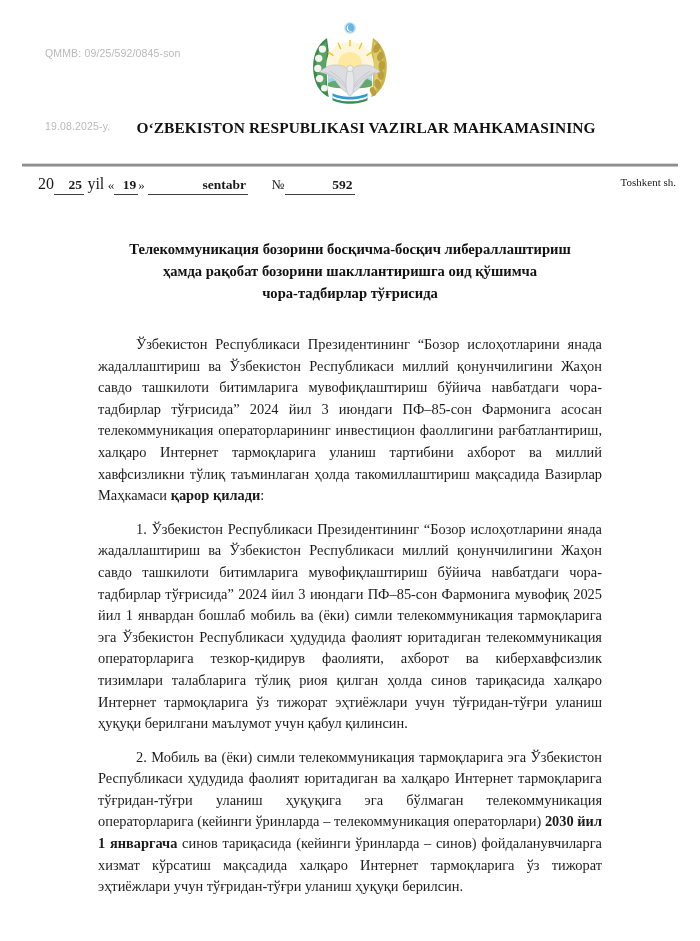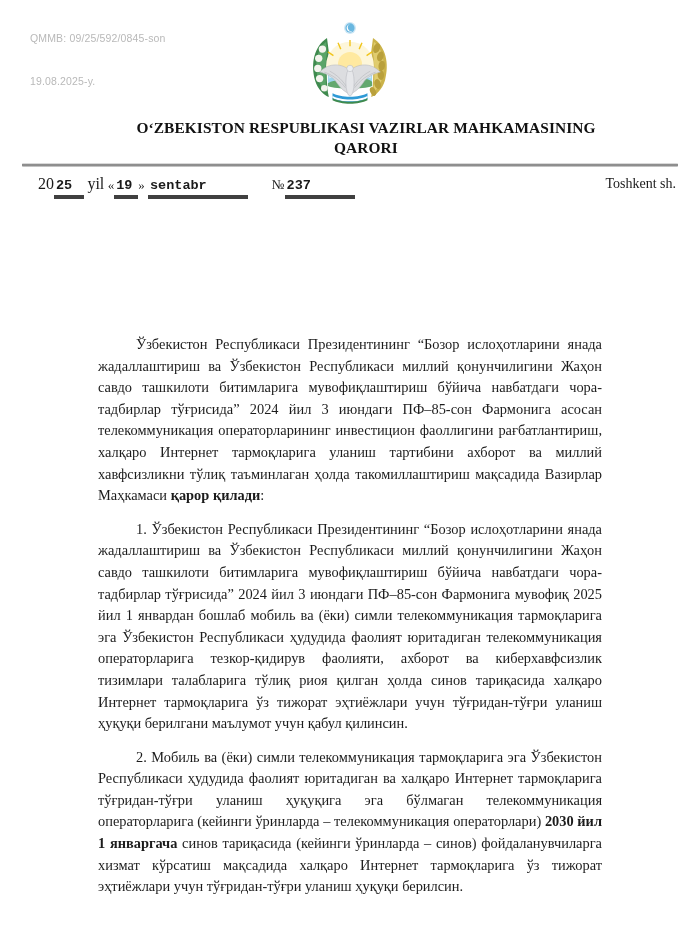--- a/index.html
+++ b/index.html
@@ -29,21 +29,21 @@
     position: absolute;
     left: 29px;
     top: 4px;
     font-family: "Liberation Sans", "DejaVu Sans", sans-serif;
     font-size: 10.5px;
     line-height: 13.5px;
     color: #b9b9b9;
     letter-spacing: 0.15px;
     white-space: pre;
   }
-  .reg-stamp div { margin: 1px; }
+  .reg-stamp div { margin: 16px; }
 
   
   .emblem-wrap {
     position: absolute;
     left: 0;
     top: 16px;
     width: 700px;
     text-align: center;
   }
   .emblem {
@@ -97,37 +97,36 @@
     position: absolute;
     left: 38px;
     top: 0;
     white-space: nowrap;
     line-height: 20px;
   }
   .meta-left .small { font-size: 16px; }
   .fill {
     display: inline-block;
     font-weight: bold;
-    border-bottom: 4px solid #404040;
-    text-align: left;
+    border-bottom: 1px solid #404040;
+    text-align: right;
     padding: 0 2px 1px 2px;
     line-height: 16px;
-    font-family: Liberation Mono, monospace;
   }
   .fill.y  { min-width: 26px; }
   .fill.d  { min-width: 20px; }
   .fill.m  { min-width: 96px; }
   .fill.n  { min-width: 66px; }
   .guil { font-size: 13px; }
   .numsign { font-size: 13.5px; }
   .meta-right {
     position: absolute;
     right: 24px;
     top: 2px;
-    font-size: 14px;
+    font-size: 11px;
     white-space: nowrap;
   }
 
   
   .subject {
     position: absolute;
     left: 100px;
     top: 238px;
     width: 500px;
     text-align: center;
@@ -230,37 +229,41 @@
       <circle cx="100" cy="114" r="7" fill="#eceef0" stroke="#b6b8bd" stroke-width="1.2"></circle>
 
       <path d="M62 168 C80 178 120 178 138 168 L138 180 C120 190 80 190 62 180 Z" fill="#2f9ad6"></path>
       <path d="M62 174 C80 184 120 184 138 174 L138 178 C120 188 80 188 62 178 Z" fill="#ffffff"></path>
       <path d="M62 179 C80 189 120 189 138 179 L138 183 C120 193 80 193 62 183 Z" fill="#3f8a4e"></path>
     </svg>
   </div>
 
   <div class="doc-heading">
     <span>O‘ZBEKISTON RESPUBLIKASI VAZIRLAR MAHKAMASINING</span>
-    <span class="ln2">QARORI</span>
   </div>
 
   <div class="rule"></div>
 
   <div class="meta-line">
     <div class="meta-left">
       <span class="small">20</span><span class="fill y">25</span>
       <span class="small">yil</span>
       <span class="guil">«</span><span class="fill d">19</span><span class="guil">»</span>
       <span class="fill m">sentabr</span>
       &nbsp;&nbsp;&nbsp;&nbsp;&nbsp;
-      <span class="numsign">№</span><span class="fill n">237</span>
+      <span class="numsign">№</span><span class="fill n">592</span>
     </div>
     <div class="meta-right">Toshkent sh.</div>
   </div>
 
+  <div class="subject">
+    <span>Телекоммуникация бозорини босқичма-босқич либераллаштириш</span>
+    <span>ҳамда рақобат бозорини шакллантиришга оид қўшимча</span>
+    <span>чора-тадбирлар тўғрисида</span>
+  </div>
 
   <div class="body-text">
     <p><span>Ўзбекистон Республикаси Президентининг “Бозор ислоҳотларини янада жадаллаштириш ва Ўзбекистон Республикаси миллий қонунчилигини Жаҳон савдо ташкилоти битимларига мувофиқлаштириш бўйича навбатдаги чора-тадбирлар тўғрисида” 2024 йил 3 июндаги ПФ–85-сон Фармонига асосан телекоммуникация операторларининг инвестицион фаоллигини рағбатлантириш, халқаро Интернет тармоқларига уланиш тартибини ахборот ва миллий хавфсизликни тўлиқ таъминлаган ҳолда такомиллаштириш мақсадида Вазирлар Маҳкамаси </span><b>қарор қилади</b><span>:</span></p>
     <p>1. Ўзбекистон Республикаси Президентининг “Бозор ислоҳотларини янада жадаллаштириш ва Ўзбекистон Республикаси миллий қонунчилигини Жаҳон савдо ташкилоти битимларига мувофиқлаштириш бўйича навбатдаги чора-тадбирлар тўғрисида” 2024 йил 3 июндаги ПФ–85-сон Фармонига мувофиқ 2025 йил 1 январдан бошлаб мобиль ва (ёки) симли телекоммуникация тармоқларига эга Ўзбекистон Республикаси ҳудудида фаолият юритадиган телекоммуникация операторларига тезкор-қидирув фаолияти, ахборот ва киберхавфсизлик тизимлари талабларига тўлиқ риоя қилган ҳолда синов тариқасида халқаро Интернет тармоқларига ўз тижорат эҳтиёжлари учун тўғридан-тўғри уланиш ҳуқуқи берилгани маълумот учун қабул қилинсин.</p>
     <p><span>2. Мобиль ва (ёки) симли телекоммуникация тармоқларига эга Ўзбекистон Республикаси ҳудудида фаолият юритадиган ва халқаро Интернет тармоқларига тўғридан-тўғри уланиш ҳуқуқига эга бўлмаган телекоммуникация операторларига (кейинги ўринларда – телекоммуникация операторлари) </span><b>2030 йил 1 январгача</b><span> синов тариқасида (кейинги ўринларда – синов) фойдаланувчиларга хизмат кўрсатиш мақсадида халқаро Интернет тармоқларига ўз тижорат эҳтиёжлари учун тўғридан-тўғри уланиш ҳуқуқи берилсин.</span></p>
   </div>
 
 </div>
 
 </body></html>

